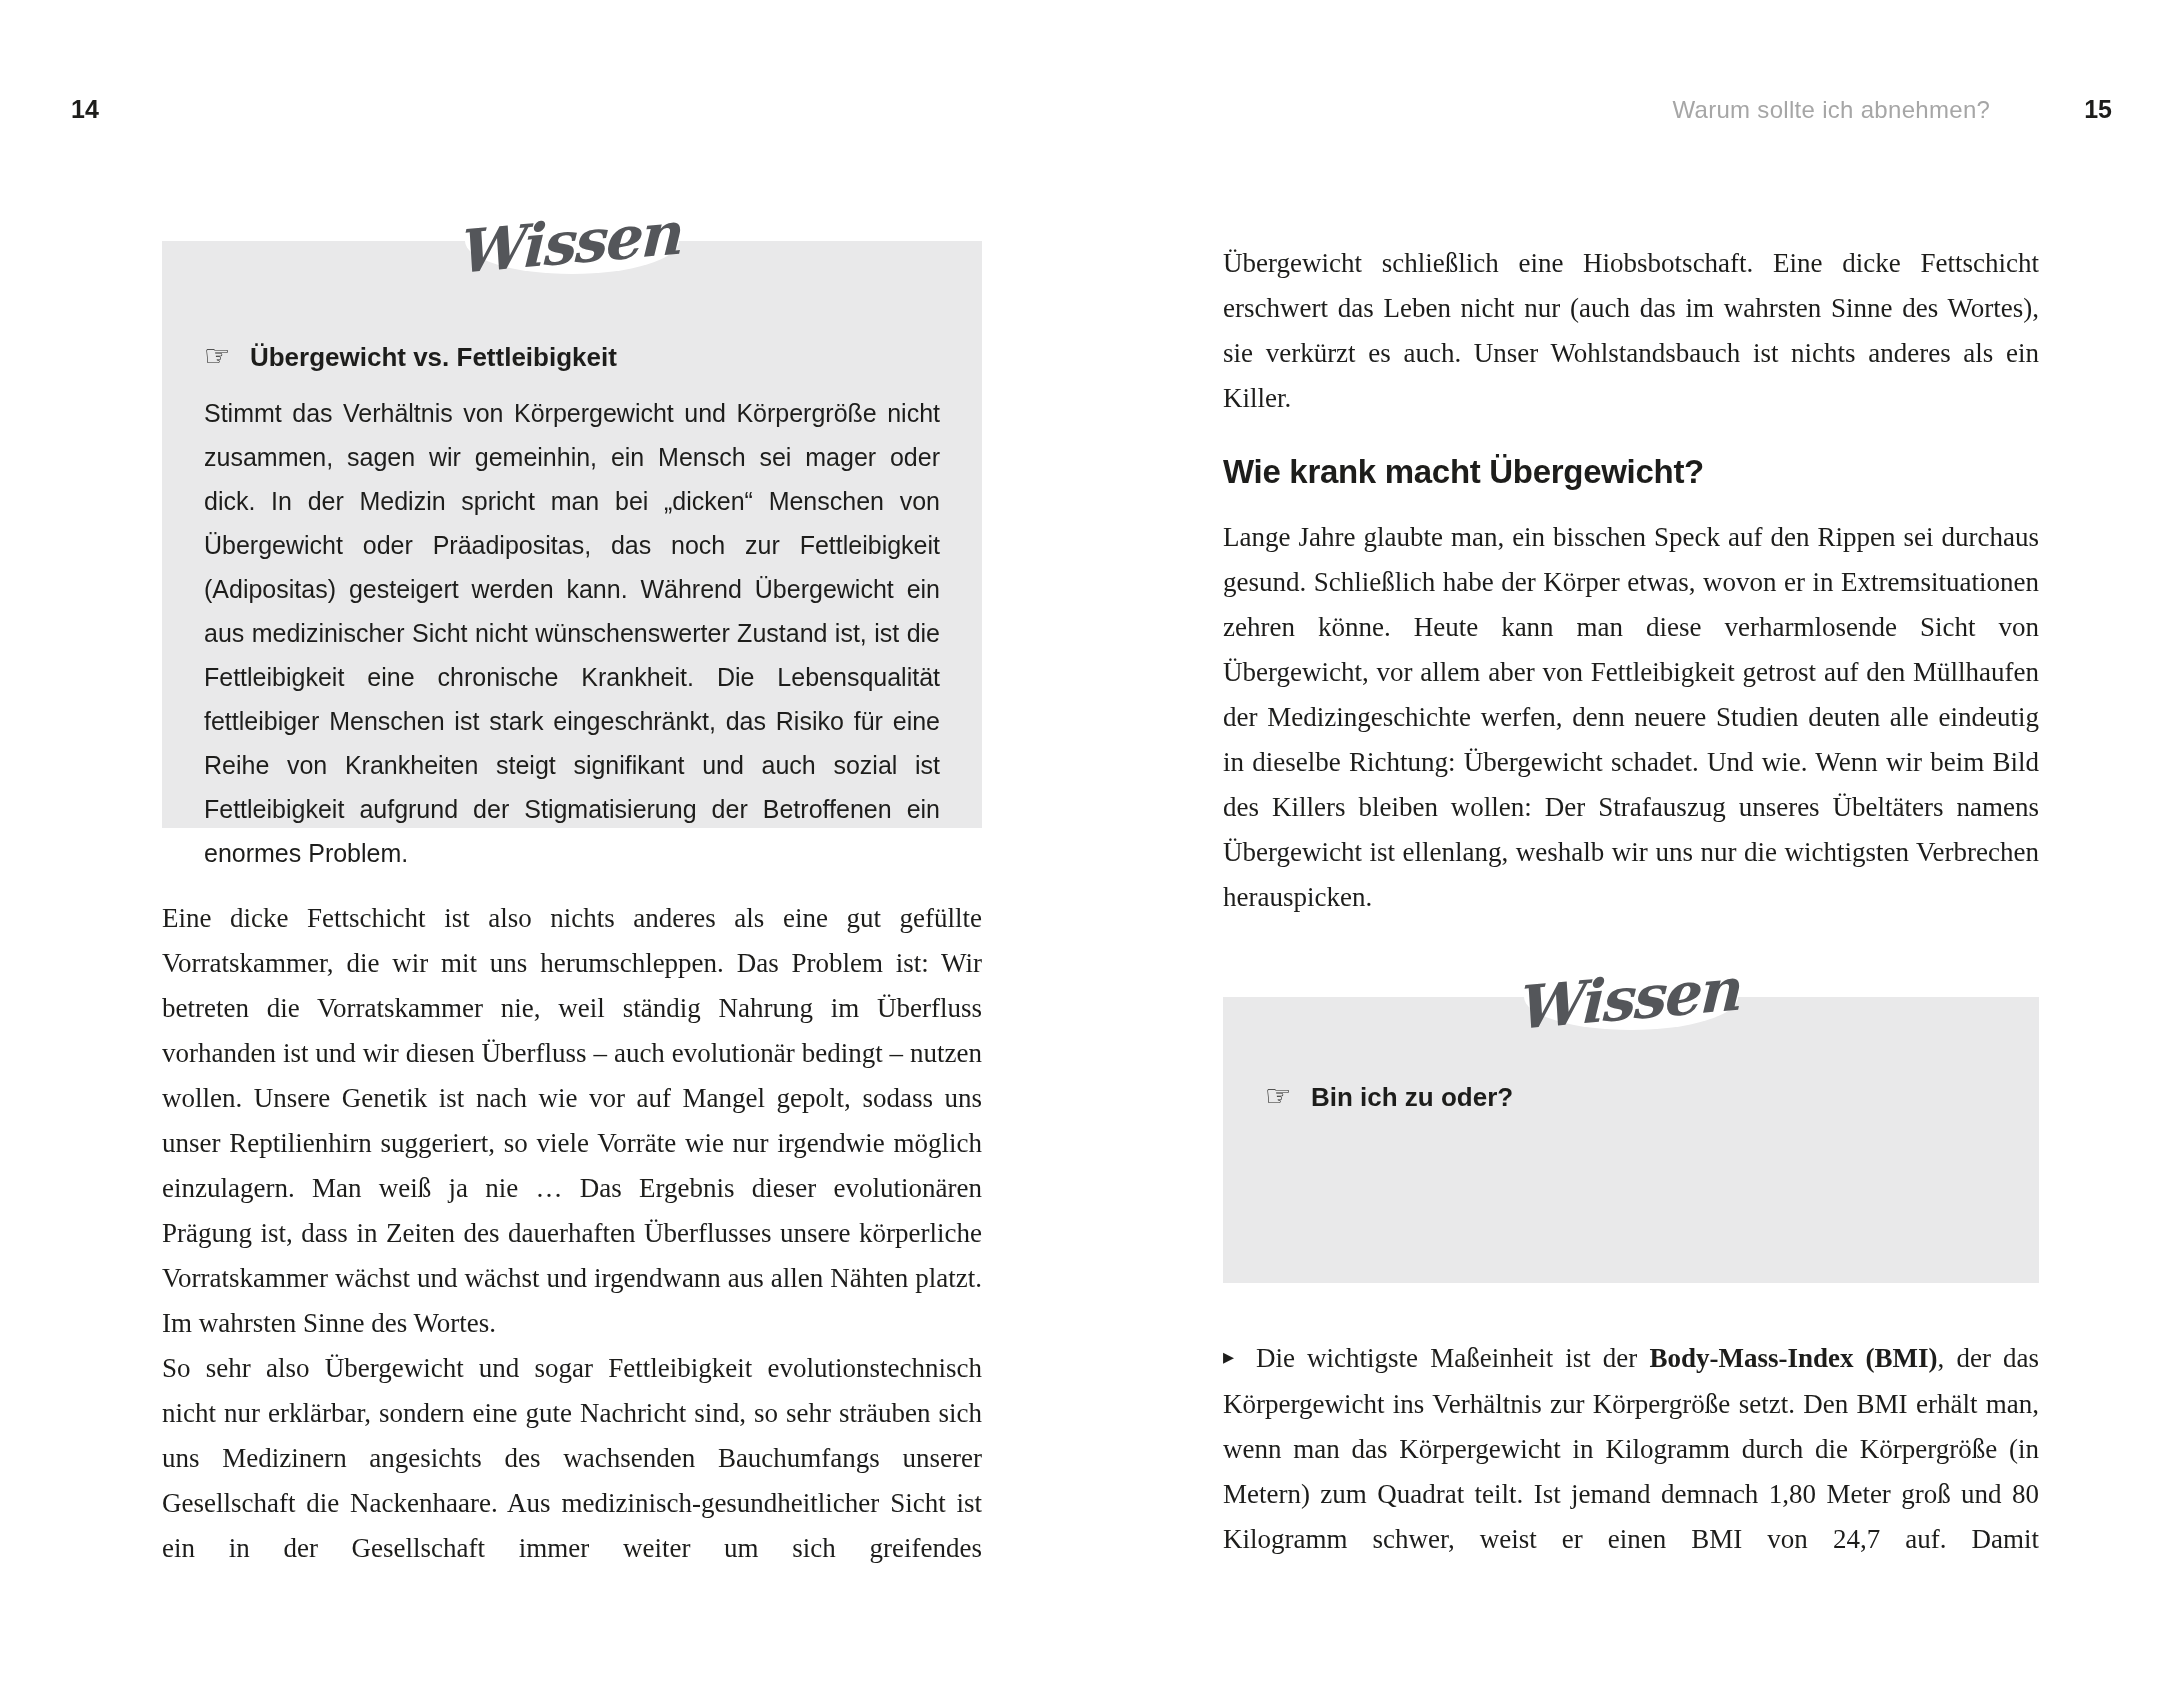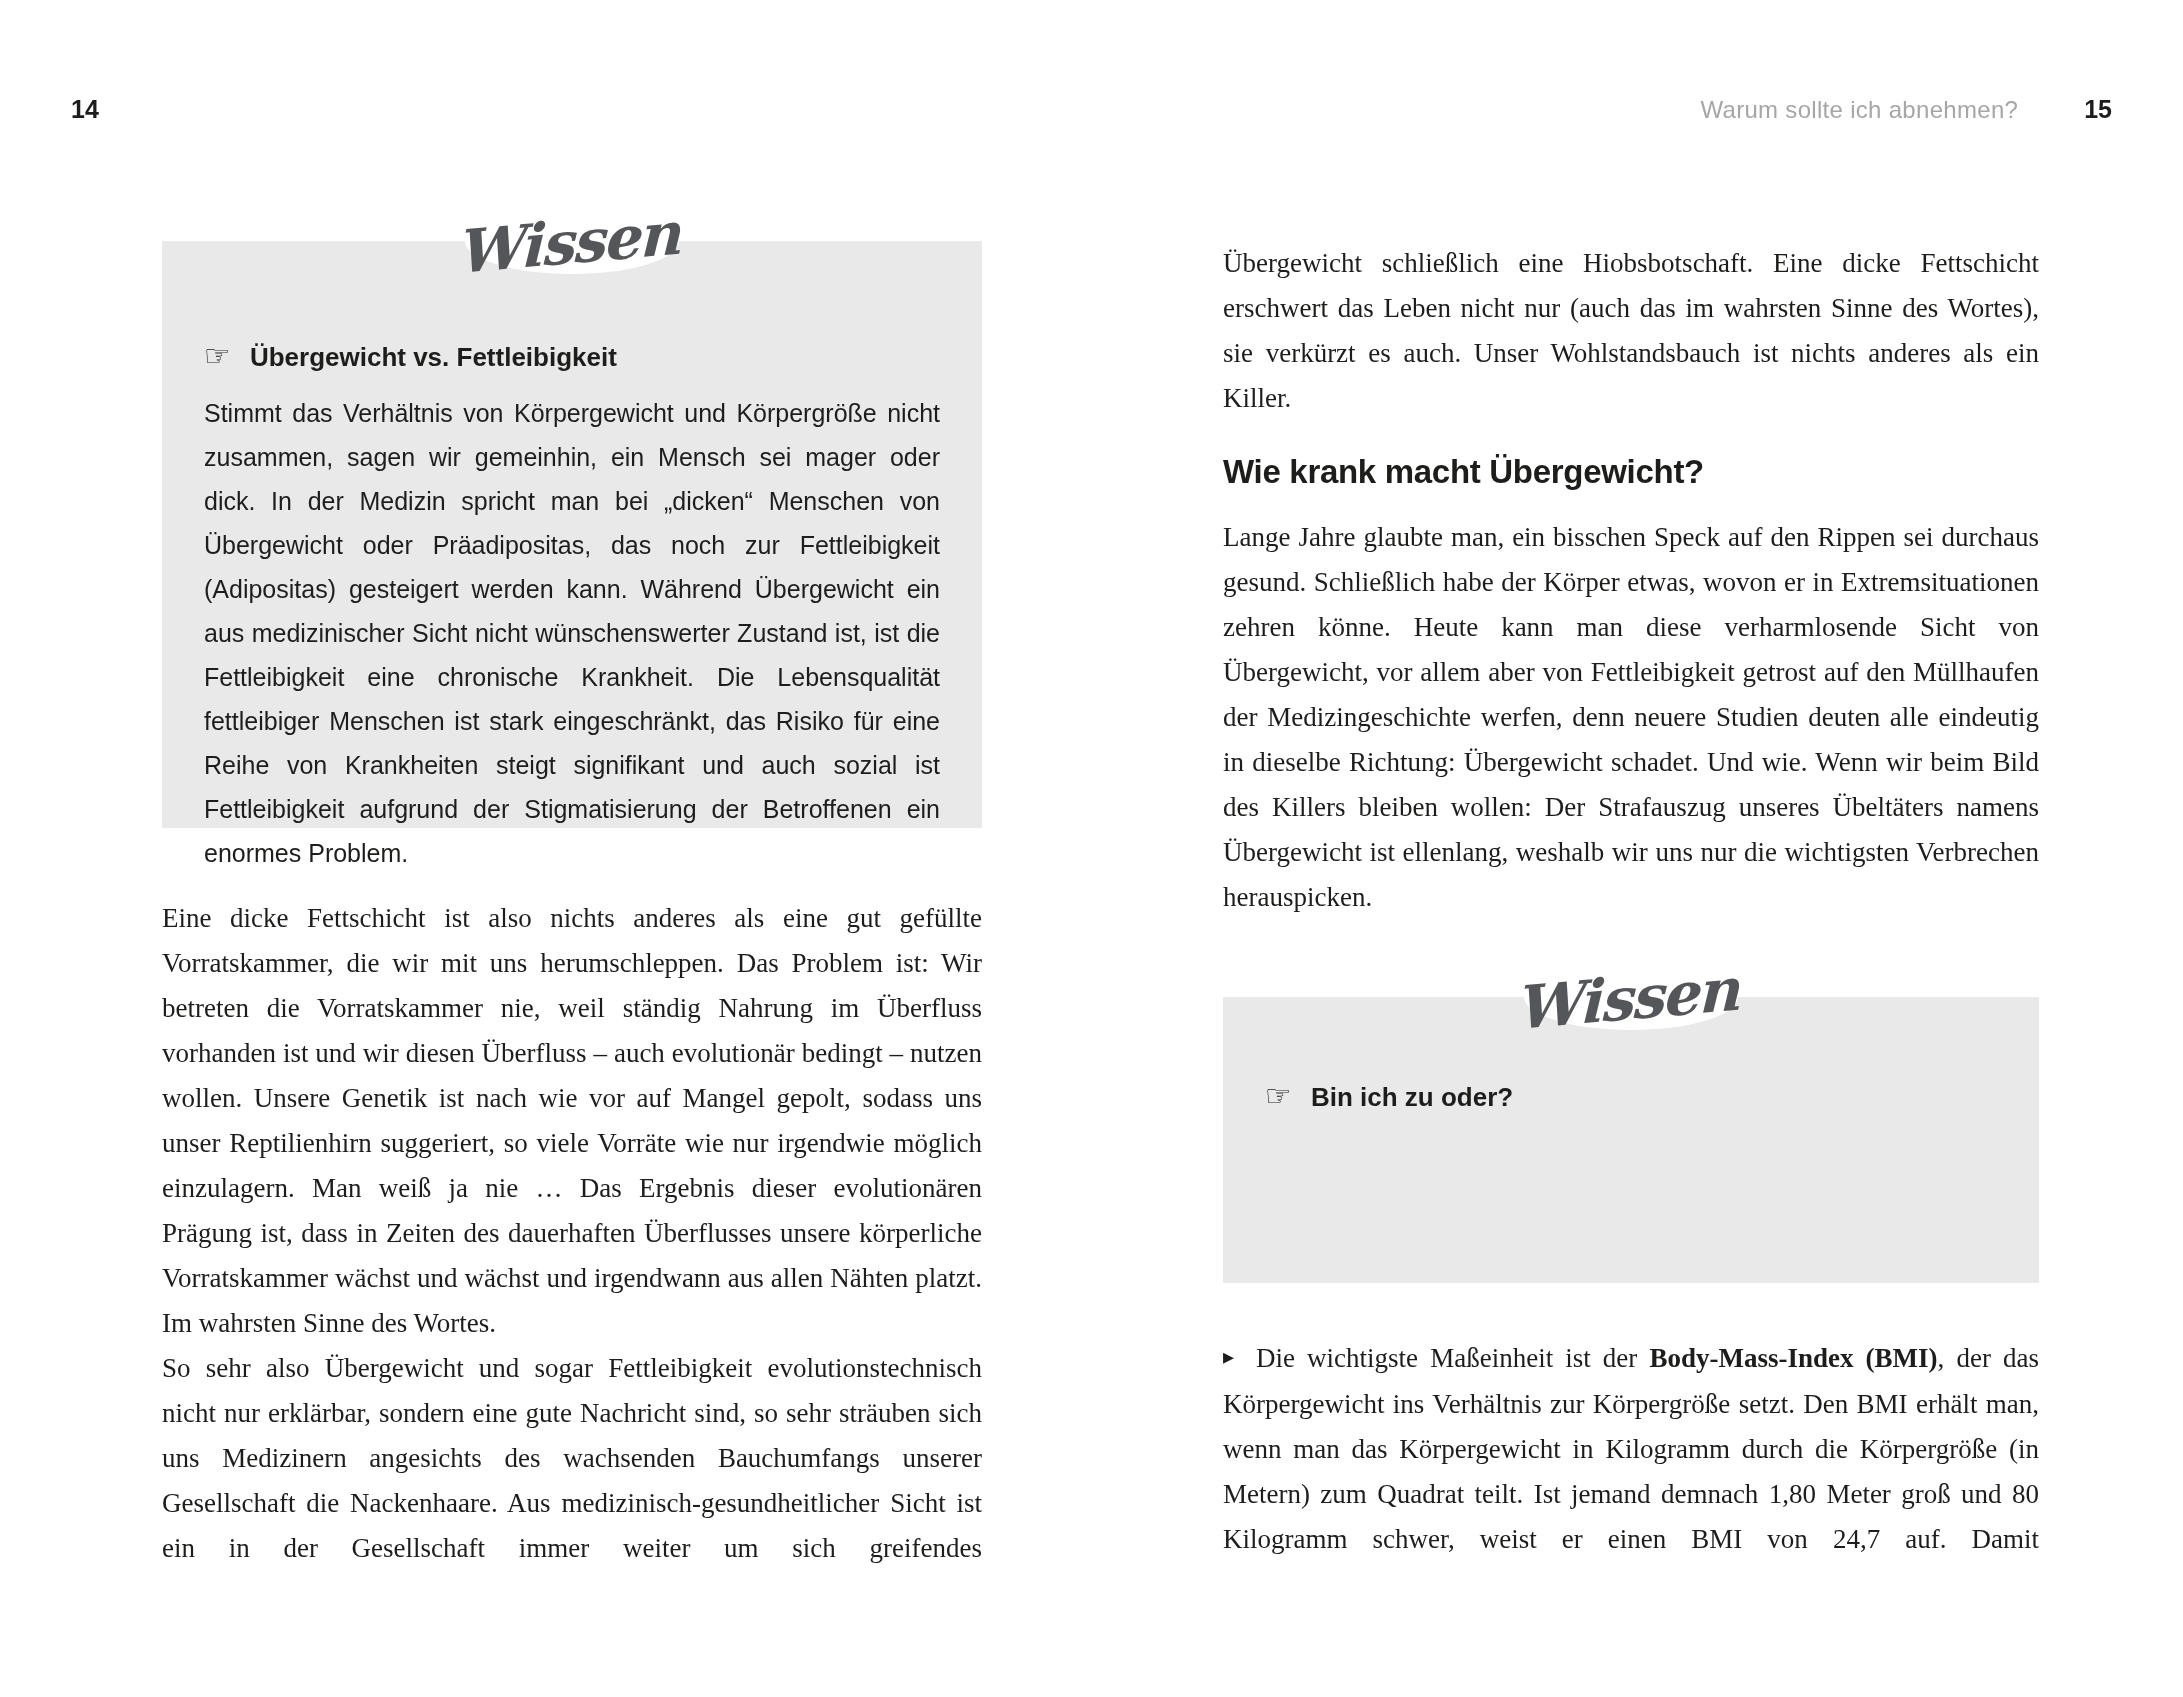--- a/index.html
+++ b/index.html
@@ -22,21 +22,21 @@
     line-height: 1;
     color: #1d1d1b;
   }
   .folio-left { left: 71px; }
   .header-right {
     position: absolute;
     top: 97px;
     right: 71px;
     display: flex;
     align-items: baseline;
-    gap: 66px;
+    gap: 94px;
     line-height: 1;
   }
   .running-header {
     font-family: "Liberation Sans", sans-serif;
     font-weight: 400;
     font-size: 24px;
     color: #a6a6a6;
     letter-spacing: 0.3px;
   }
 

